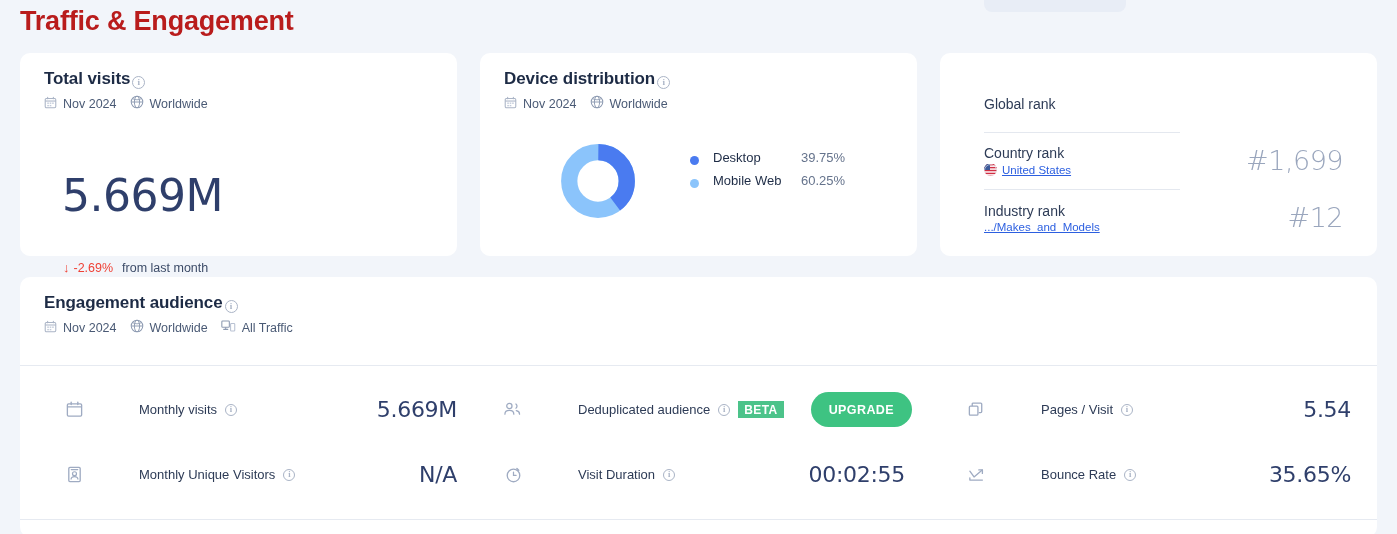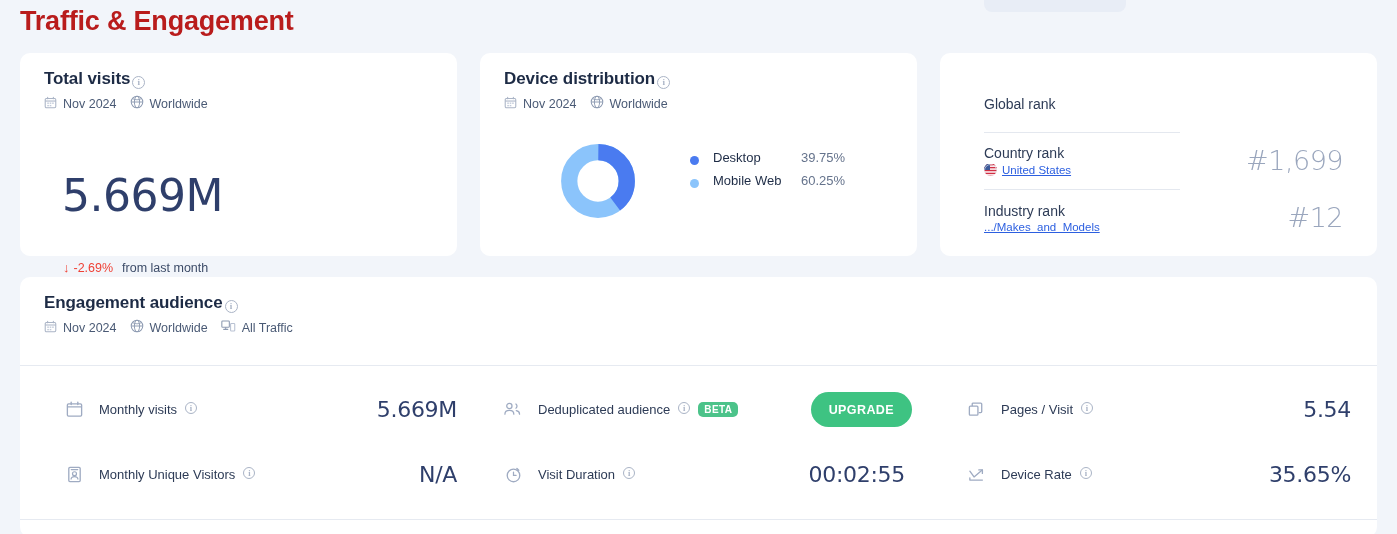--- a/index.html
+++ b/index.html
@@ -212,44 +212,45 @@
   .metric-icon {
     width: 22px; height: 22px;
     flex: none;
     display: flex; align-items: center; justify-content: center;
     color: #9fabc2;
     margin-right: 14px;
   }
   .metric-label {
     font-size: 13px;
     color: #2d3b56;
-    display: flex; align-items: flex-start; gap: 8px;
+    display: flex; align-items: center; gap: 8px;
     white-space: nowrap;
+    margin-left: 40px;
   }
   .metric-value {
     margin-left: auto;
     font-size: 22px;
     color: #2f3f6b;
     font-weight: 400;
     letter-spacing: -0.3px;
     font-family: "DejaVu Sans", sans-serif;
     white-space: nowrap;
   }
   .metric-cell.c1 .metric-value { padding-right: 33px; }
   .metric-cell.c2 .metric-value { padding-right: 45px; }
   .metric-cell.c3 .metric-value { padding-right: 26px; }
 
   .beta-badge {
     background: #4cc38a;
     color: #fff;
-    font-size: 10px;
+    font-size: 12px;
     font-weight: 700;
     letter-spacing: 0.4px;
     padding: 3px 6px 2px 6px;
-    border-radius: 5px;
+    border-radius: 0;
     line-height: 1;
   }
   .upgrade-btn {
     margin-left: auto;
     margin-right: 38px;
     background: #3ec382;
     color: #fff;
     border: none;
     border-radius: 18px;
     font-family: "Liberation Sans", sans-serif;
@@ -547,21 +548,21 @@
 
       <div class="metric-cell c3">
         <span class="metric-icon">
           <svg width="19" height="19" viewBox="0 0 20 20" fill="none">
             <path d="M3 6.5l4.4 6.1 8.6-7.4" stroke="#9fabc2" stroke-width="1.4" stroke-linecap="round" stroke-linejoin="round"></path>
             <path d="M12.4 5.2h3.8v3.7" stroke="#9fabc2" stroke-width="1.4" stroke-linecap="round" stroke-linejoin="round"></path>
             <path d="M3 13.5v2.4h13.2" stroke="#9fabc2" stroke-width="1.4" stroke-linecap="round" stroke-linejoin="round"></path>
           </svg>
         </span>
         <span class="metric-label">
-          <span>Device Rate</span>
+          <span>Bounce Rate</span>
           <span class="info-ic sm">i</span>
         </span>
         <span class="metric-value">35.65%</span>
       </div>
     </div>
   </div>
 
   <div class="eng-divider d2"></div>
 </div>
 

